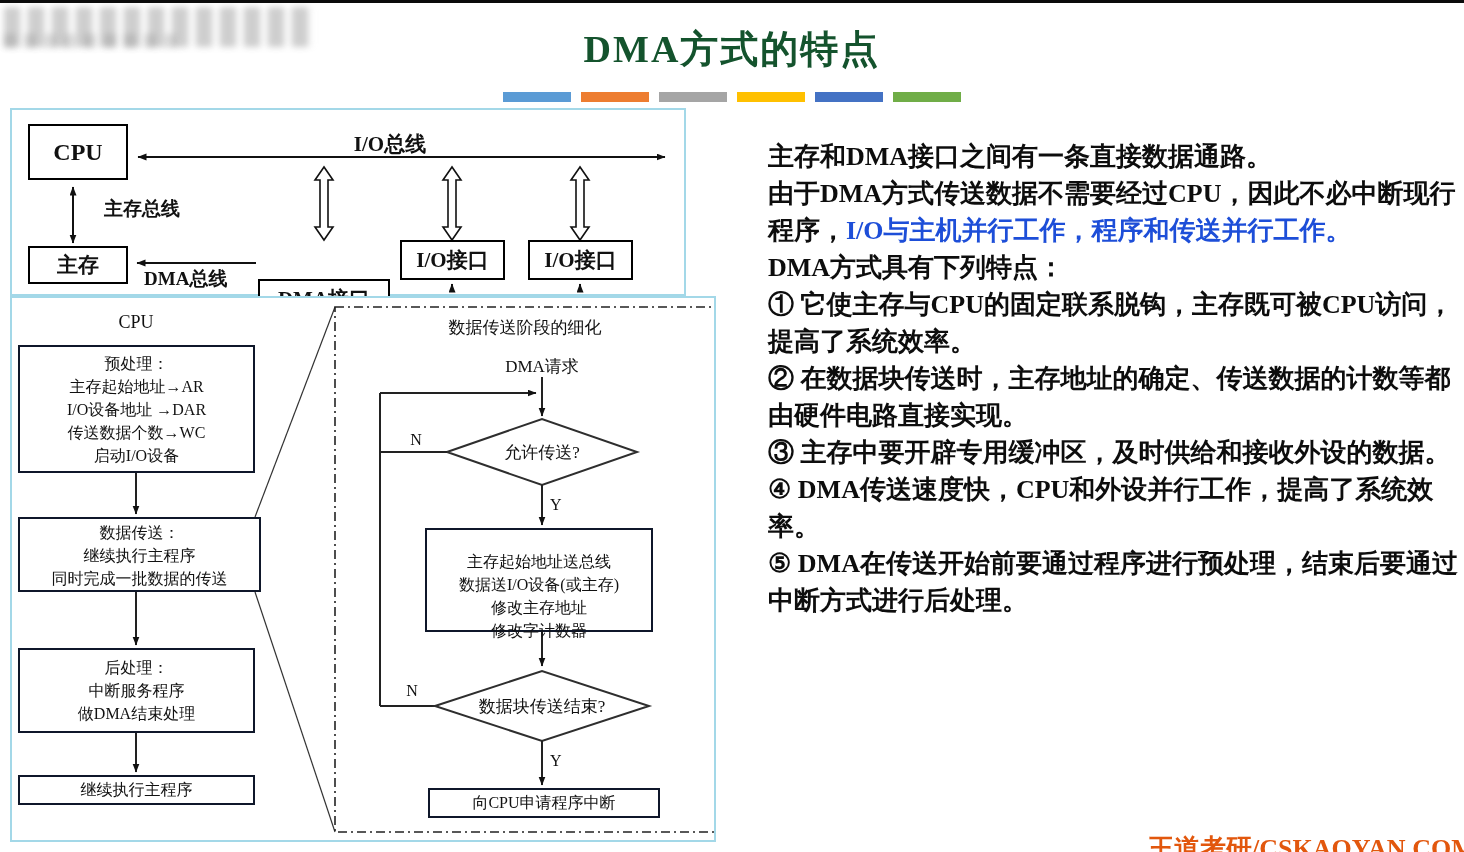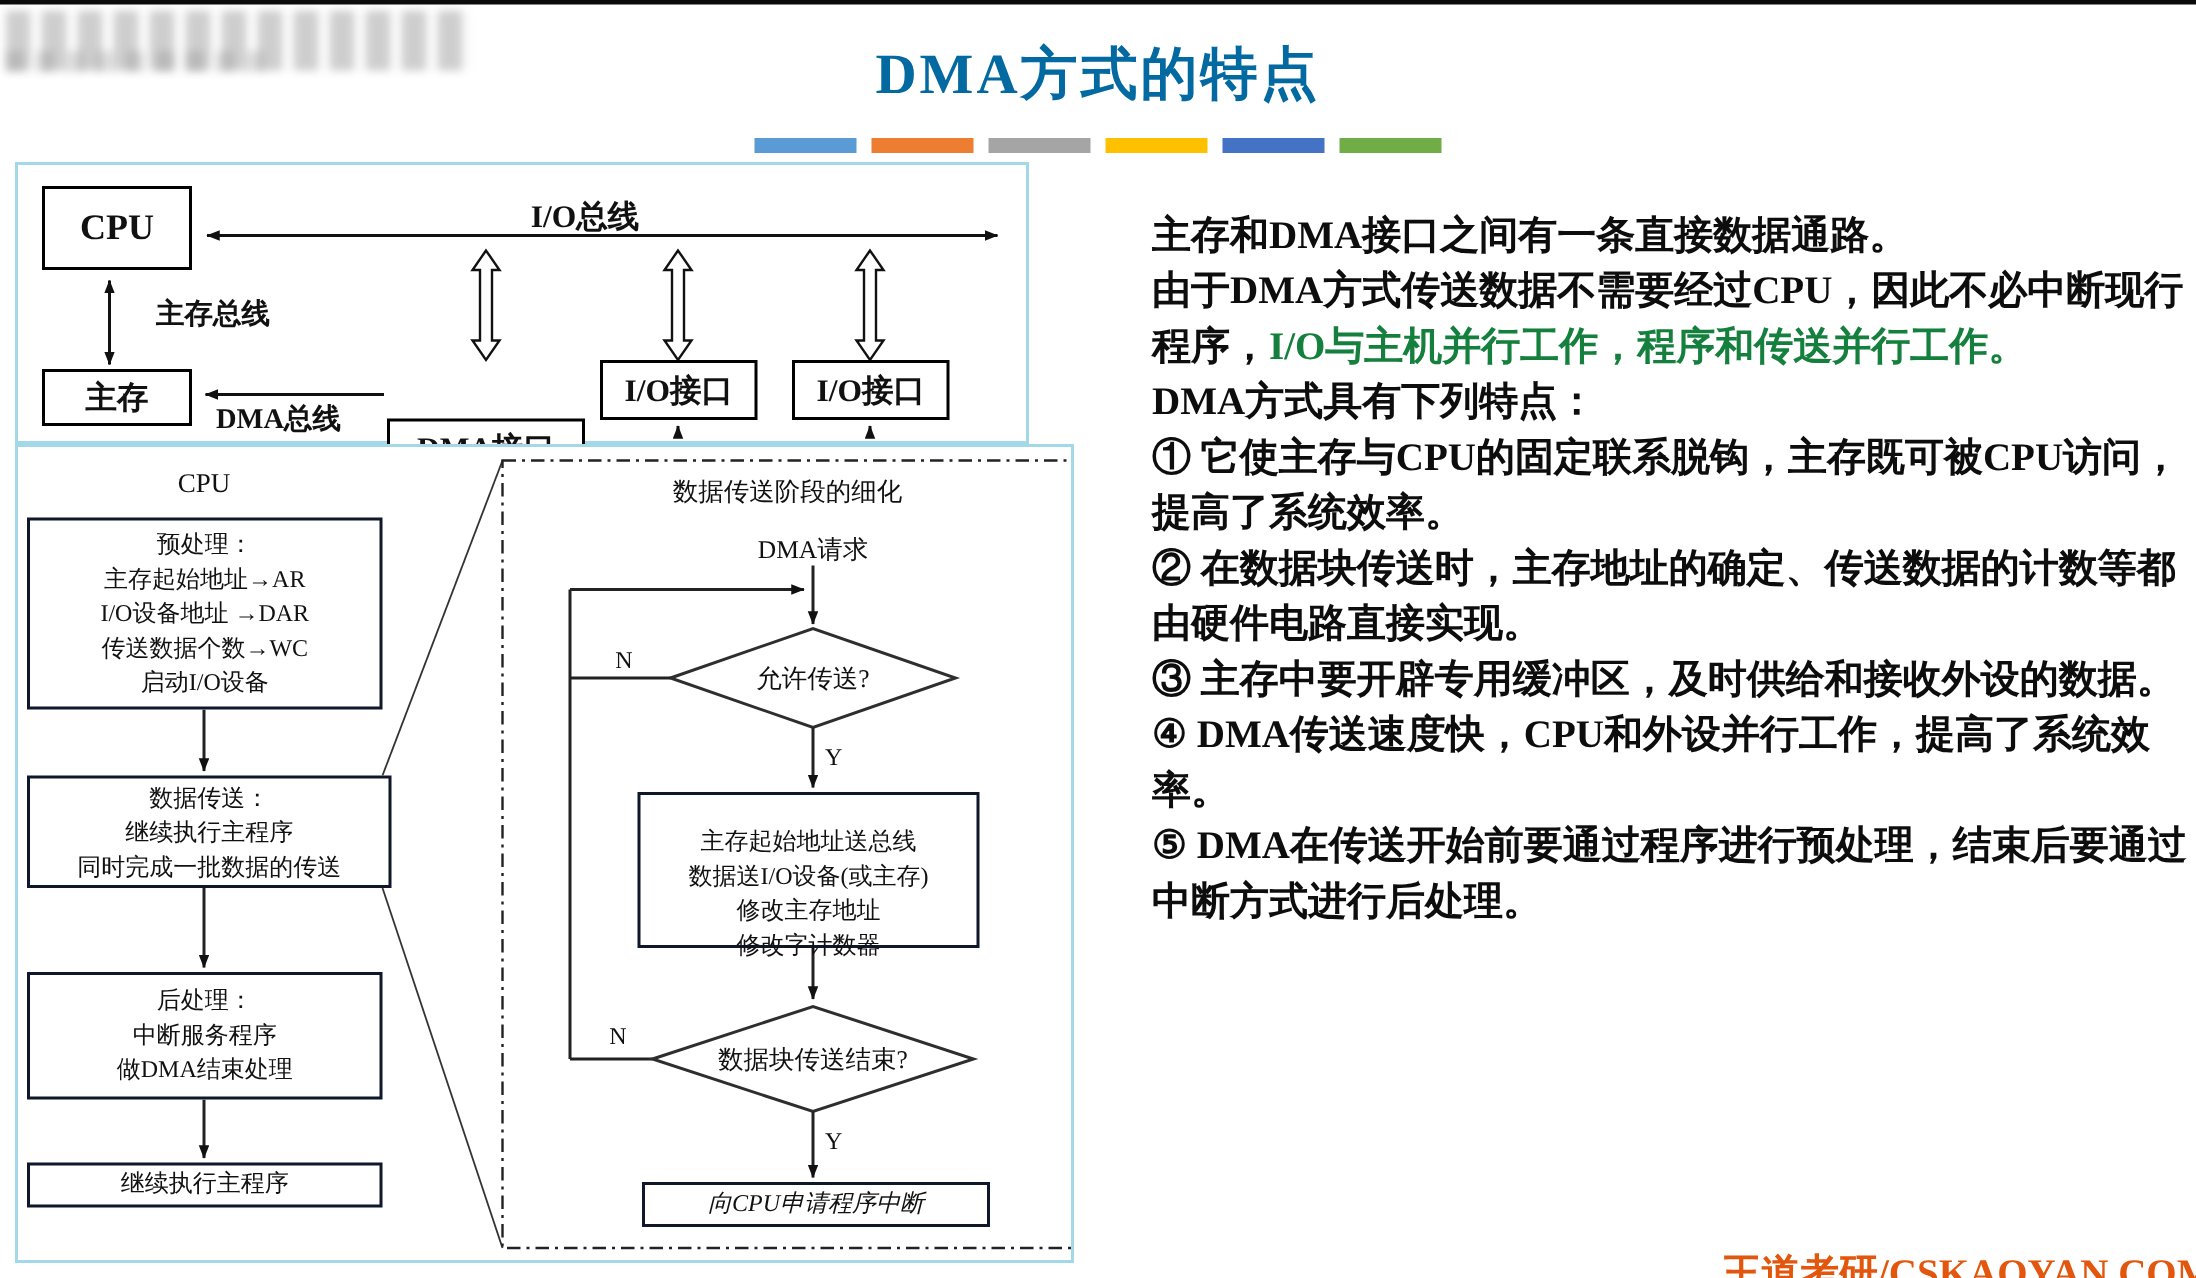--- a/index.html
+++ b/index.html
@@ -7,42 +7,42 @@
   body{
     position:relative;background:#fff;overflow:hidden;
     font-family:"Liberation Serif","DejaVu Serif",serif;color:#111;
   }
   .frame-top{position:absolute;left:0;top:0;width:100%;height:3px;background:#0b0b0b;}
   .watermark{position:absolute;left:4px;top:7px;width:310px;height:40px;opacity:.45;filter:blur(3px);
     background:repeating-linear-gradient(90deg,rgba(90,90,90,.65) 0 16px,rgba(200,200,200,.15) 16px 24px);}
   .watermark2{position:absolute;left:4px;top:34px;width:180px;height:14px;opacity:.3;filter:blur(3px);
     background:repeating-linear-gradient(90deg,rgba(90,90,90,.6) 0 12px,rgba(210,210,210,.1) 12px 20px);}
   .page-title{position:absolute;top:24px;left:0;width:100%;text-align:center;
-    font-size:38px;font-weight:bold;color:#0369a1;letter-spacing:2px;}
+    font-size:38px;font-weight:bold;color:#14532d;letter-spacing:2px;}
   .divider{position:absolute;top:92px;left:0;width:100%;display:flex;justify-content:center;gap:10px;}
   .divider span{width:68px;height:10px;display:block;}
 
   .panel{position:absolute;background:#fff;border:2px solid #a3d8e8;}
   #bus-panel{left:10px;top:108px;width:676px;height:188px;}
   #flow-panel{left:10px;top:296px;width:706px;height:546px;}
   .panel svg{position:absolute;left:0;top:0;}
 
   .bbox{position:absolute;border:2px solid #000;background:#fff;text-align:center;font-weight:bold;}
   .blabel{position:absolute;font-weight:bold;white-space:nowrap;}
 
   .fbox{position:absolute;border:2px solid #0f172a;background:#fff;text-align:center;
     font-size:16px;line-height:23px;white-space:pre-line;}
   .flabel{position:absolute;text-align:center;font-size:17px;white-space:nowrap;}
 
   svg text{font-family:"Liberation Serif","DejaVu Serif",serif;font-size:17px;fill:#111;}
   svg text.ny{font-size:16px;}
 
   .notes{position:absolute;left:768px;top:138px;width:696px;}
   .notes p{font-size:26px;line-height:37px;font-weight:bold;color:#0d0d0d;}
-  .notes .red{color:#15803d;}
+  .notes .red{color:#1d4ed8;}
   .footer-brand{position:absolute;left:1148px;top:831px;font-size:26px;font-weight:bold;
     color:#e2570d;white-space:nowrap;}
 </style>
 </head>
 <body>
 
 <div class="frame-top"></div>
 <div class="watermark"></div>
 <div class="watermark2"></div>
 
@@ -132,21 +132,21 @@
 做DMA结束处理</div>
   <div class="fbox" style="left:6px;top:477px;width:237px;height:30px;padding-top:1px;">继续执行主程序</div>
 
   <div class="flabel" style="left:323px;top:18px;width:380px;">数据传送阶段的细化</div>
   <div class="flabel" style="left:470px;top:57px;width:120px;">DMA请求</div>
 
   <div class="fbox" style="left:413px;top:230px;width:228px;height:104px;padding-top:20px;">主存起始地址送总线
 数据送I/O设备(或主存)
 修改主存地址
 修改字计数器</div>
-  <div class="fbox" style="left:416px;top:490px;width:232px;height:30px;padding-top:1px;font-style:italic;">向CPU申请程序中断</div>
+  <div class="fbox" style="left:416px;top:490px;width:232px;height:30px;padding-top:1px;">向CPU申请程序中断</div>
 </div>
 
 <div class="notes">
   <p>主存和DMA接口之间有一条直接数据通路。</p>
   <p><span>由于DMA方式传送数据不需要经过CPU，因此不必中断现行程序，</span><span class="red">I/O与主机并行工作，程序和传送并行工作。</span></p>
   <p>DMA方式具有下列特点：</p>
   <p>① 它使主存与CPU的固定联系脱钩，主存既可被CPU访问，提高了系统效率。</p>
   <p>② 在数据块传送时，主存地址的确定、传送数据的计数等都由硬件电路直接实现。</p>
   <p>③ 主存中要开辟专用缓冲区，及时供给和接收外设的数据。</p>
   <p>④ DMA传送速度快，CPU和外设并行工作，提高了系统效率。</p>

